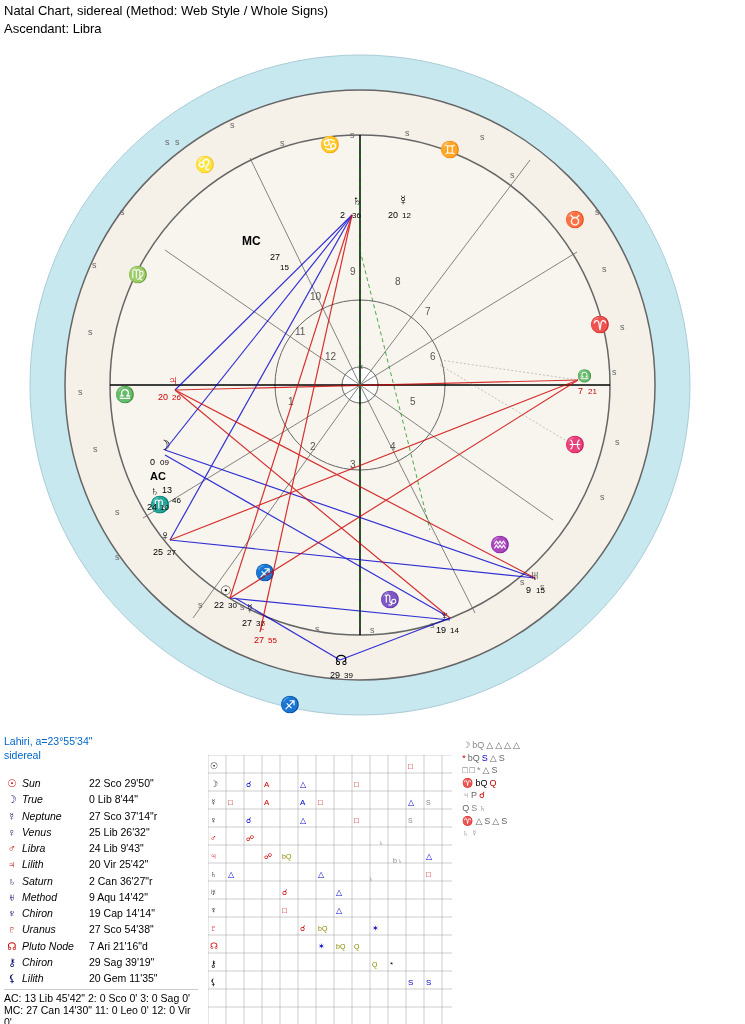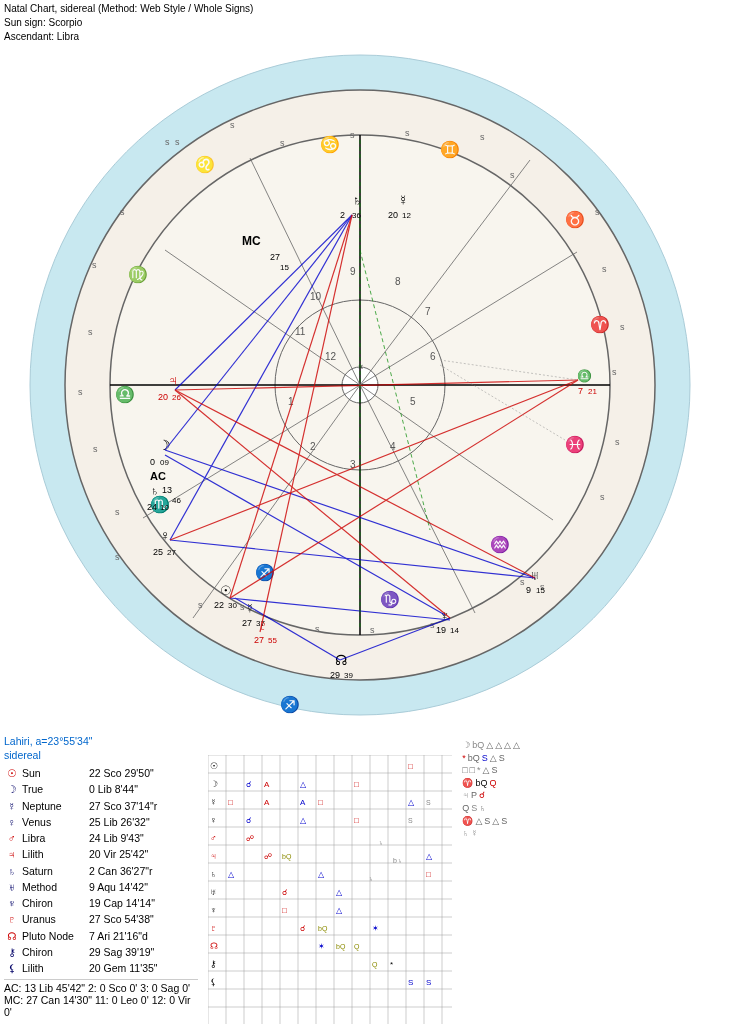--- a/index.html
+++ b/index.html
@@ -10,21 +10,21 @@
       font-family: Arial, sans-serif;
       font-size: 11px;
       overflow: hidden;
       position: relative;
     }
 
     #header {
       position: absolute;
       top: 2px;
       left: 4px;
-      font-size: 10px;
+      font-size: 13px;
       color: #000;
       line-height: 1.4;
     }
 
     #chart-area {
       position: absolute;
       top: 50px;
       left: 10px;
       width: 720px;
       height: 680px;
@@ -50,20 +50,21 @@
     }
 
     .planet-symbol {
       width: 16px;
       display: inline-block;
       text-align: center;
     }
 
     .planet-name {
       width: 65px;
+      font-style: italic;
     }
 
     .planet-pos {
       width: 100px;
       color: #000;
     }
 
     .planet-pos.retrograde {
       color: #000;
     }
@@ -78,35 +79,34 @@
 
     .lahiri-label {
       color: #0066cc;
       font-size: 10.5px;
       margin-bottom: 2px;
     }
 
     .sidereal-label {
       color: #0066cc;
       font-size: 10.5px;
-      margin-bottom: 4px;
+      margin-bottom: 14px;
     }
 
     
     #natal-svg {
       position: absolute;
       top: 0; left: 0;
     }
   </style>
 </head>
 <body>
 
 <div id="header">
   <div>Natal Chart, sidereal  (Method: Web Style / Whole Signs)</div>
-  <div>Sun sign: Scorpio</div>
   <div>Ascendant: Libra</div>
 </div>
 
 <div id="chart-area">
   <svg id="natal-svg" width="710" height="685">
 
     <circle cx="350" cy="335" r="330" fill="#c8e8f0" stroke="#aaccd8" stroke-width="1"></circle>
 
     <circle cx="350" cy="335" r="295" fill="#f5f0e8" stroke="#666" stroke-width="1.5"></circle>
 

